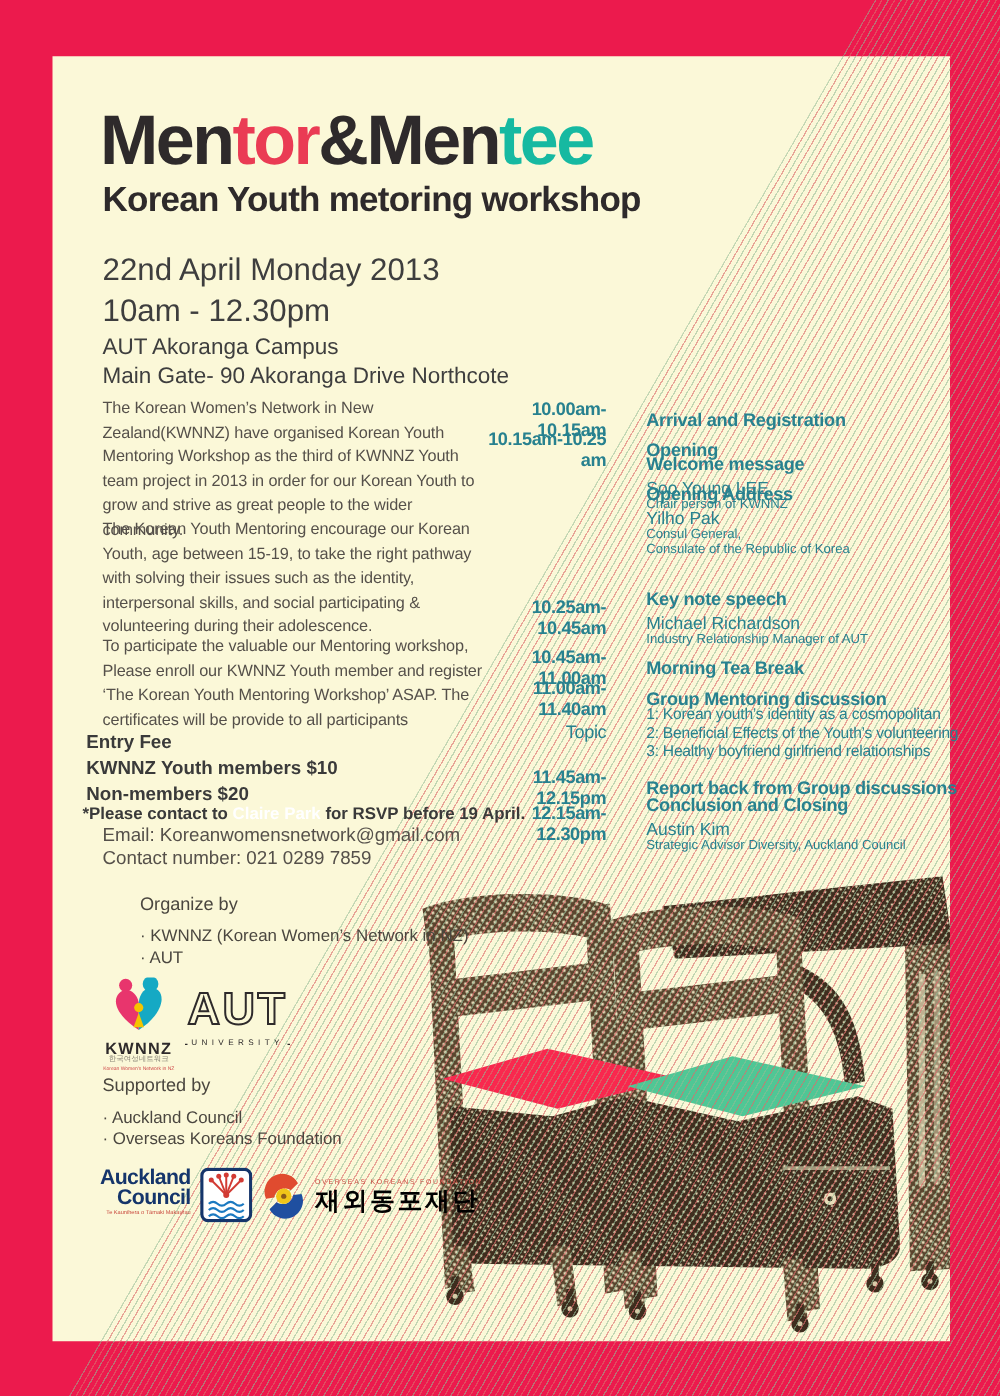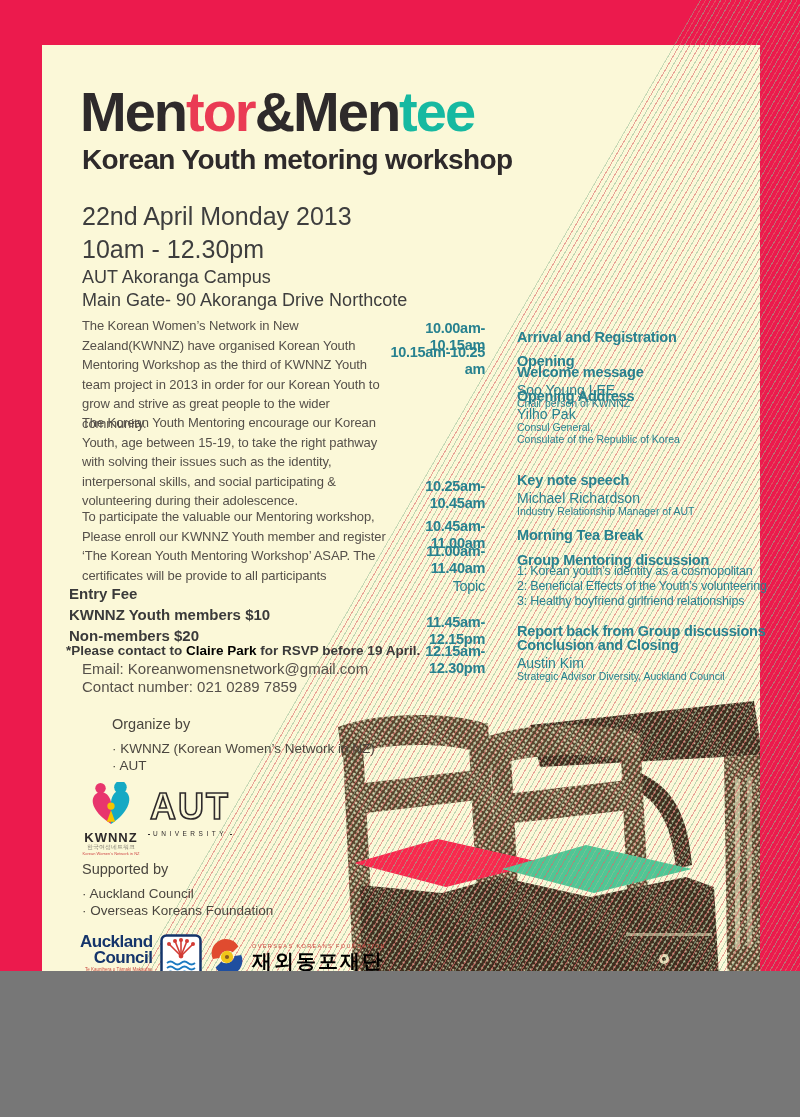--- a/index.html
+++ b/index.html
@@ -1,17 +1,17 @@
 <!DOCTYPE html>
 <html><head>
 <meta charset="utf-8">
 <style>
   html,body{margin:0;padding:0;background:#777;}
   .poster{
-    position:relative;width:800px;height:971px;background:#EC1A4D;overflow:hidden;
+    position:relative;width:800px;height:1117px;background:#EC1A4D;overflow:hidden;
     font-family:"Liberation Sans","DejaVu Sans",sans-serif;
   }
   .inner{position:absolute;left:42px;top:45px;width:718px;height:1028px;background:#FBF8D8;overflow:hidden;}
   .chairs{position:absolute;left:292px;top:652px;width:428px;height:380px;}
   .stripes{
     position:absolute;inset:0;pointer-events:none;
     background-image:repeating-linear-gradient(120deg,
       rgba(0,0,0,0) 0px, rgba(0,0,0,0) 3.4px,
       rgba(219,108,108,0.60) 3.4px, rgba(219,108,108,0.60) 4.4px,
       rgba(0,0,0,0) 4.4px, rgba(0,0,0,0) 7.8px,
@@ -24,21 +24,21 @@
   .subtitle{left:82px;top:144px;margin:0;font-size:28px;font-weight:700;color:#2E2A2B;letter-spacing:-0.6px;white-space:nowrap;}
   .when{left:82px;top:200px;color:#3E3E3E;}
   .when-big{font-size:25px;line-height:33px;}
   .when-small{font-size:18px;line-height:23px;}
   .when-small:first-of-type{margin-top:5px;}
   .intro p{position:absolute;left:82px;width:310px;margin:0;font-size:13px;line-height:19.5px;color:#55504A;letter-spacing:-0.1px;}
   .fee{left:69px;top:583px;color:#3A3A3A;}
   .fee div{font-size:15px;font-weight:700;line-height:21px;}
   .rsvp{left:66px;top:641px;color:#3A3A3A;}
   .rsvp-main{font-size:13.5px;font-weight:700;line-height:19px;white-space:nowrap;}
-  .rsvp-name{color:#000000;}
+  .rsvp-name{color:#ffffff;}
   .rsvp-sub{font-size:15px;line-height:18px;color:#55504A;margin-left:16px;}
   .listblock{color:#4A463F;}
   .listblock .lb-h{font-size:14.5px;line-height:16px;margin-bottom:9px;}
   .listblock .lb-i{font-size:13.5px;line-height:16.5px;color:#4A463F;}
   .organize{left:82px;top:716px;margin-left:30px;}
   .support{left:82px;top:861px;}
   
   .kwnnz{left:80px;top:782px;width:62px;text-align:center;}
   .kwnnz-name{font-size:13px;font-weight:800;letter-spacing:1px;color:#2E2A2B;line-height:13px;margin-top:1px;}
   .kwnnz-kor{font-size:6px;color:#8A8578;line-height:7px;}

